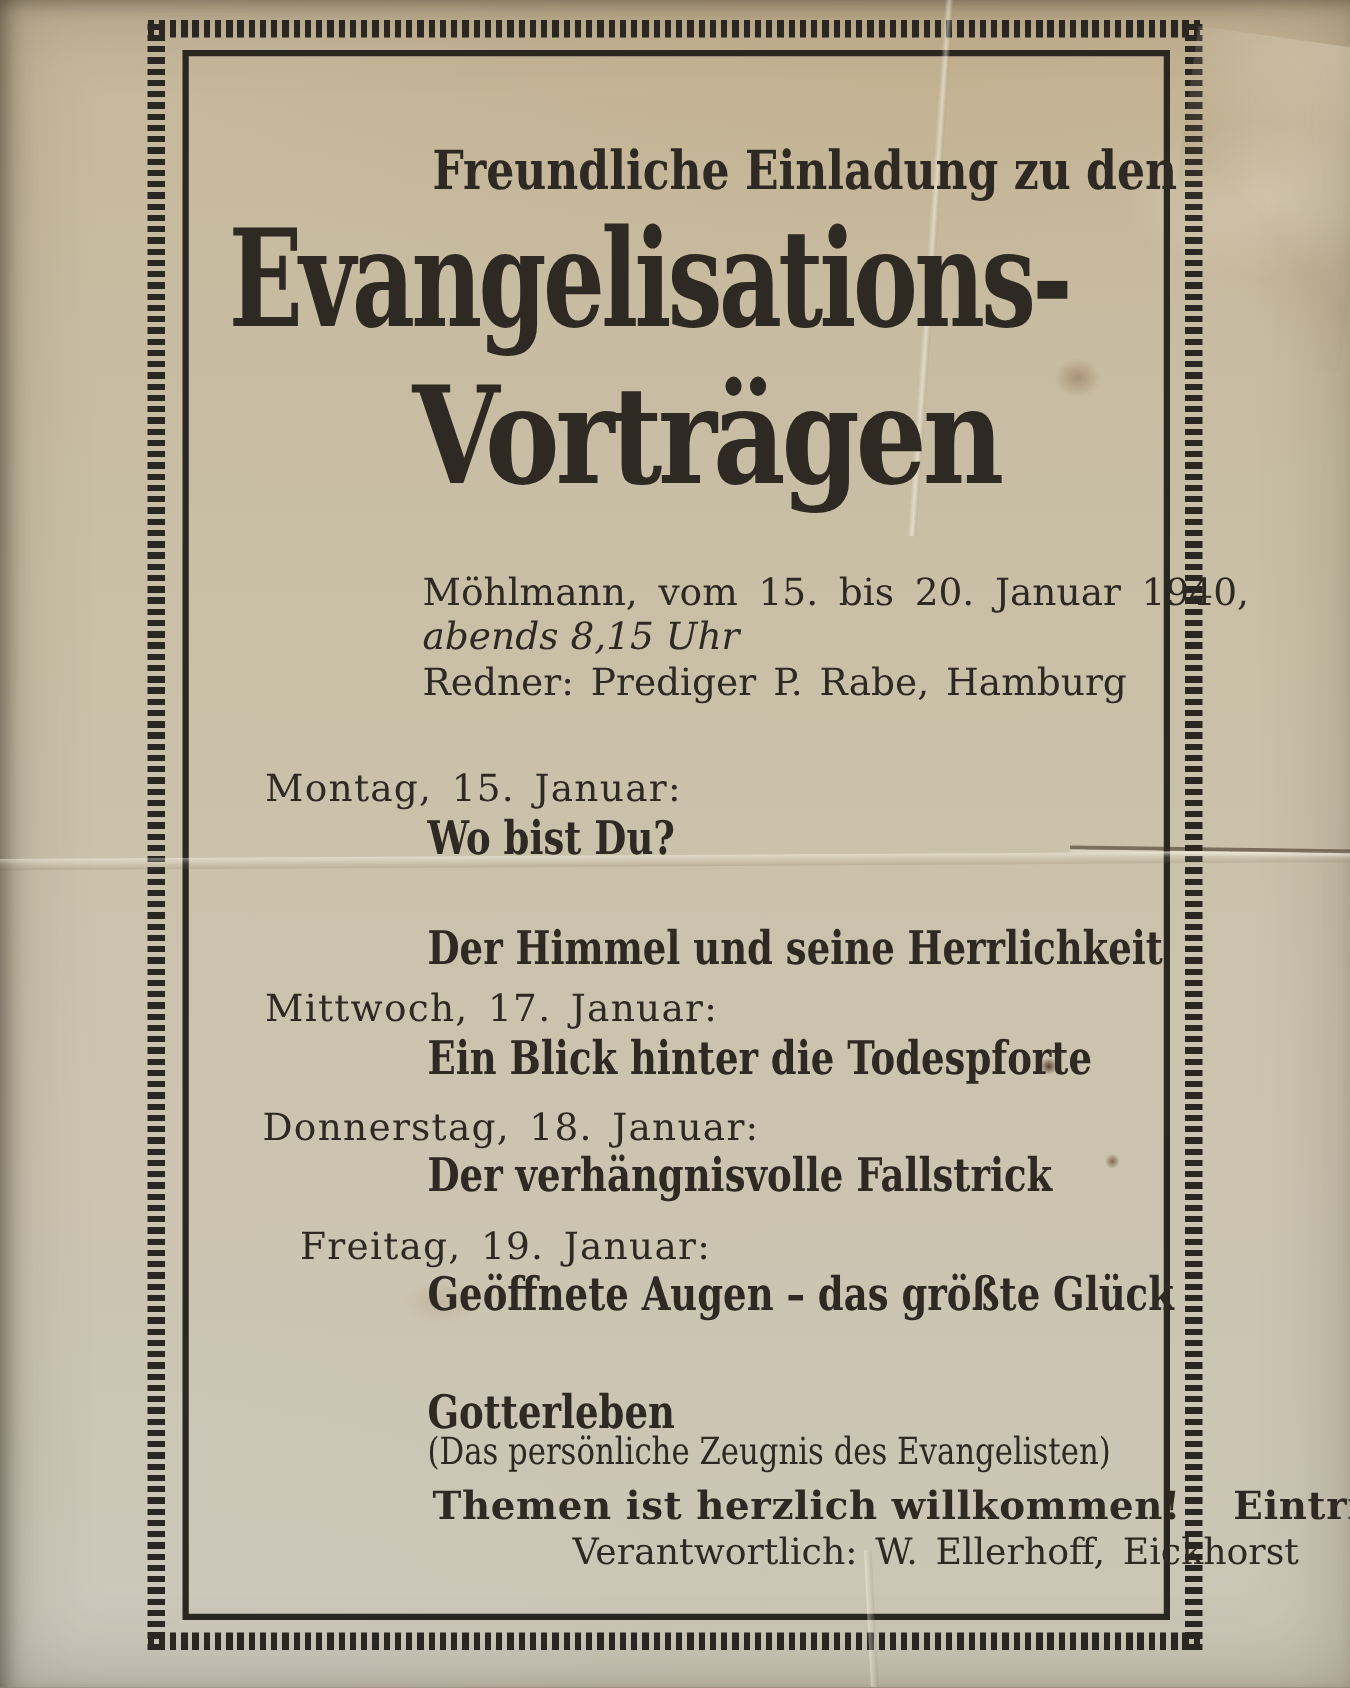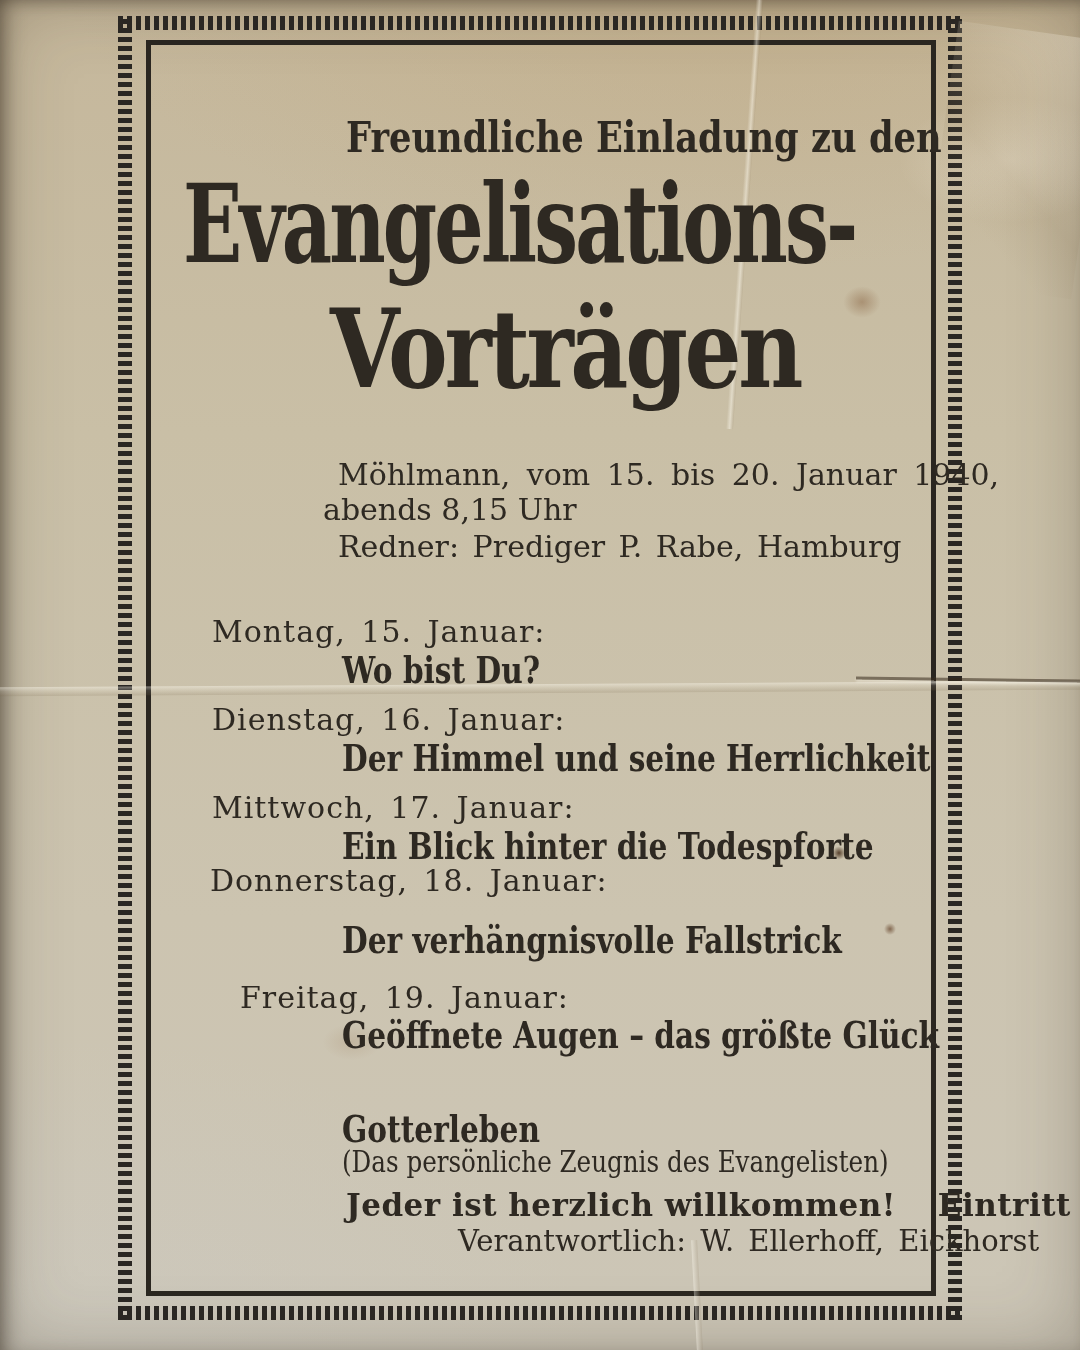--- a/index.html
+++ b/index.html
@@ -54,30 +54,30 @@
   .kicker .cond{transform:scaleX(0.82);}
   .title1{left:183px;top:168px;font-size:108px;font-weight:bold;letter-spacing:-4px;}
   .title1 .cond{transform:scaleX(0.72);}
   .title2{left:330px;top:293px;font-size:108px;font-weight:bold;letter-spacing:-4px;}
   .title2 .cond{transform:scaleX(0.83);}
   .venue1{left:338px;top:424px;font-size:30px;}
   .venue1 .chapel{font-weight:bold;margin-left:9px;}
   .venue1 .place{font-weight:bold;letter-spacing:6px;margin-left:9px;}
   .venue1 .suffix{margin-left:9px;}
   .venue2{left:338px;top:459px;font-size:30px;word-spacing:7px;}
-  .venue3{left:323px;top:494px;font-size:30px;}
+  .venue3{left:338px;top:494px;font-size:30px;font-style:italic;}
   .speaker{left:338px;top:531px;font-size:30px;word-spacing:4px;}
   .themes{left:340px;top:577px;font-size:30px;letter-spacing:11px;}
   .day{font-size:30px;letter-spacing:1px;word-spacing:5px;}
   .topic{font-size:37px;font-weight:bold;}
   .topic .cond{transform:scaleX(0.80);}
   .day0{left:212px;top:616px;}   .top0{left:342px;top:651px;}
   .day1{left:212px;top:704px;}   .top1{left:342px;top:739px;}
   .day2{left:212px;top:792px;}   .top2{left:342px;top:827px;}
-  .day3{left:210px;top:865px;}   .top3{left:342px;top:921px;}
+  .day3{left:210px;top:887px;}   .top3{left:342px;top:921px;}
   .day4{left:212px;top:982px;margin-left:28px;}   .top4{left:342px;top:1016px;}
   .day5{left:210px;top:1077px;}  .top5{left:342px;top:1110px;}
   .note{left:342px;top:1146px;font-size:30px;}
   .note .cond{transform:scaleX(0.82);}
   .welcome{left:346px;top:1189px;font-size:31px;font-weight:bold;letter-spacing:0.5px;}
   .welcome .gap{display:inline-block;width:42px;}
   .responsible{left:458px;top:1226px;font-size:29px;word-spacing:5px;}
 </style>
 </head>
 <body>
@@ -112,21 +112,20 @@
   <div class="txt venue2">Möhlmann, vom 15. bis 20. Januar 1940,</div>
   <div class="txt venue3">abends 8,15 Uhr</div>
   <div class="txt speaker">Redner: Prediger P. Rabe, Hamburg</div>
 
 
   <div class="txt day day0">Montag, 15. Januar:</div>
   <div class="txt topic top0">
     <span class="cond">Wo bist Du?</span>
   </div>
 
-  <div class="txt day day1">Dienstag, 16. Januar:</div>
   <div class="txt topic top1">
     <span class="cond">Der Himmel und seine Herrlichkeit</span>
   </div>
 
   <div class="txt day day2">Mittwoch, 17. Januar:</div>
   <div class="txt topic top2">
     <span class="cond">Ein Blick hinter die Todespforte</span>
   </div>
 
   <div class="txt day day3">Donnerstag, 18. Januar:</div>
@@ -140,17 +139,17 @@
   </div>
 
   <div class="txt topic top5">
     <span class="cond">Gotterleben</span>
   </div>
   <div class="txt note">
     <span class="cond">(Das persönliche Zeugnis des Evangelisten)</span>
   </div>
 
   <div class="txt welcome">
-    <span>Jeder ist herzlich willkommen!</span><span class="gap"></span><span>Eintritt frei!</span>
+    <span>Themen ist herzlich willkommen!</span><span class="gap"></span><span>Eintritt frei!</span>
   </div>
   <div class="txt responsible">Verantwortlich: W. Ellerhoff, Eickhorst</div>
 
 </div>
 
 </body></html>

